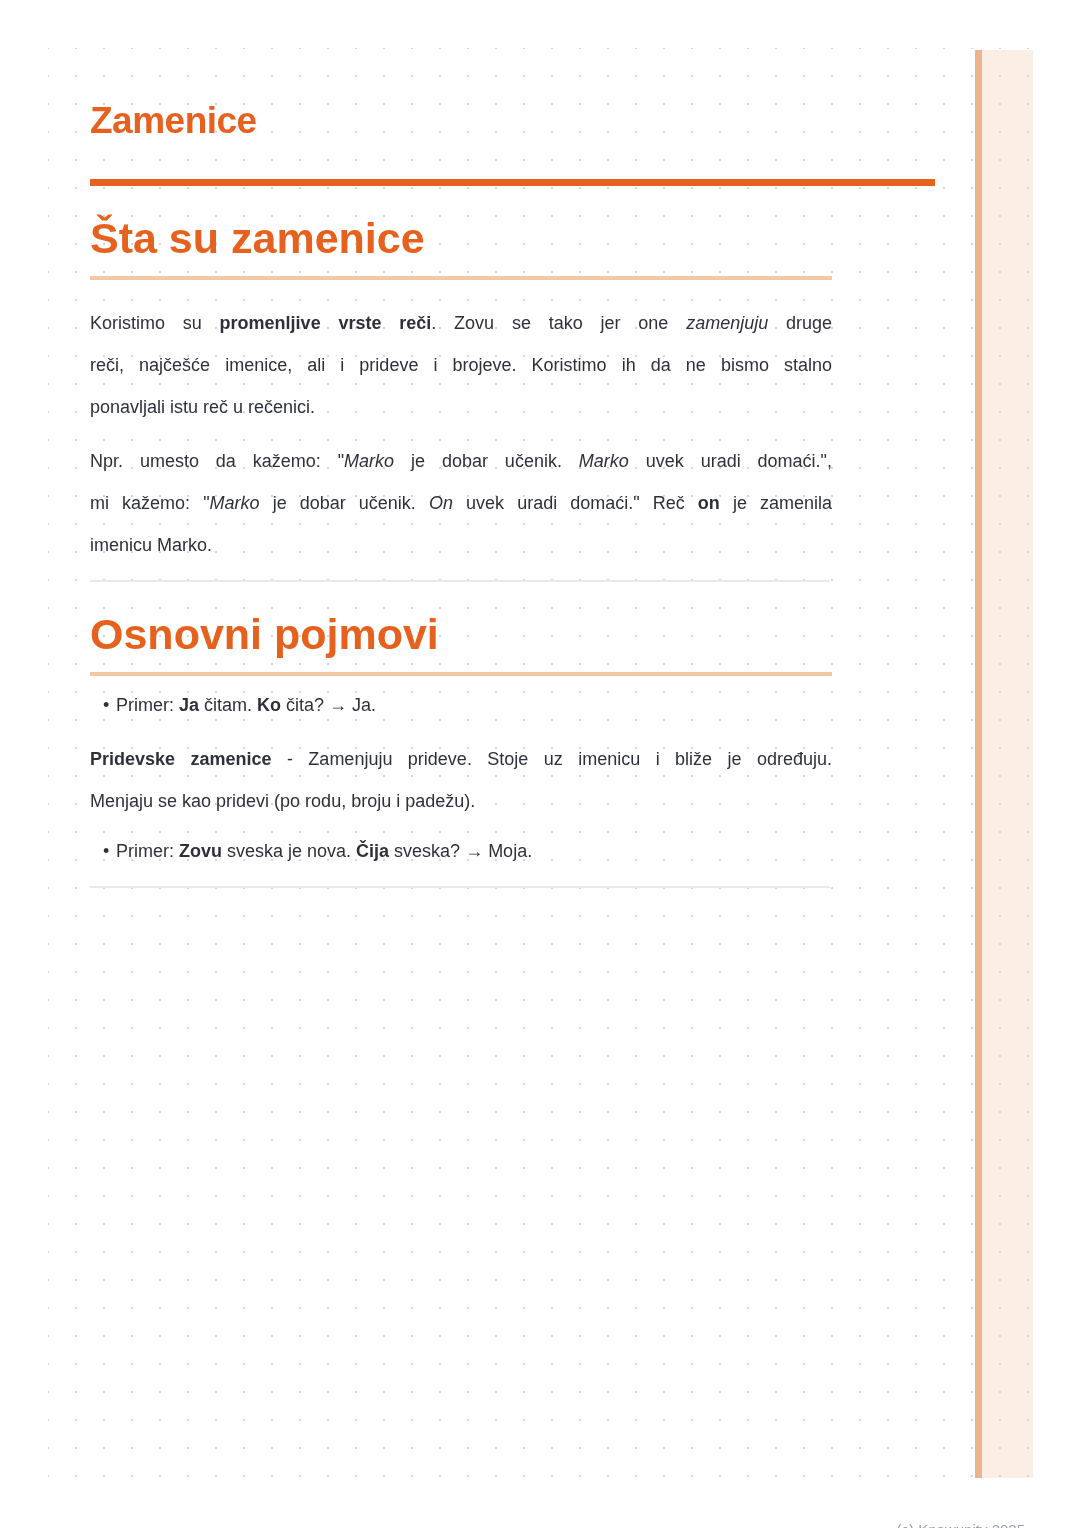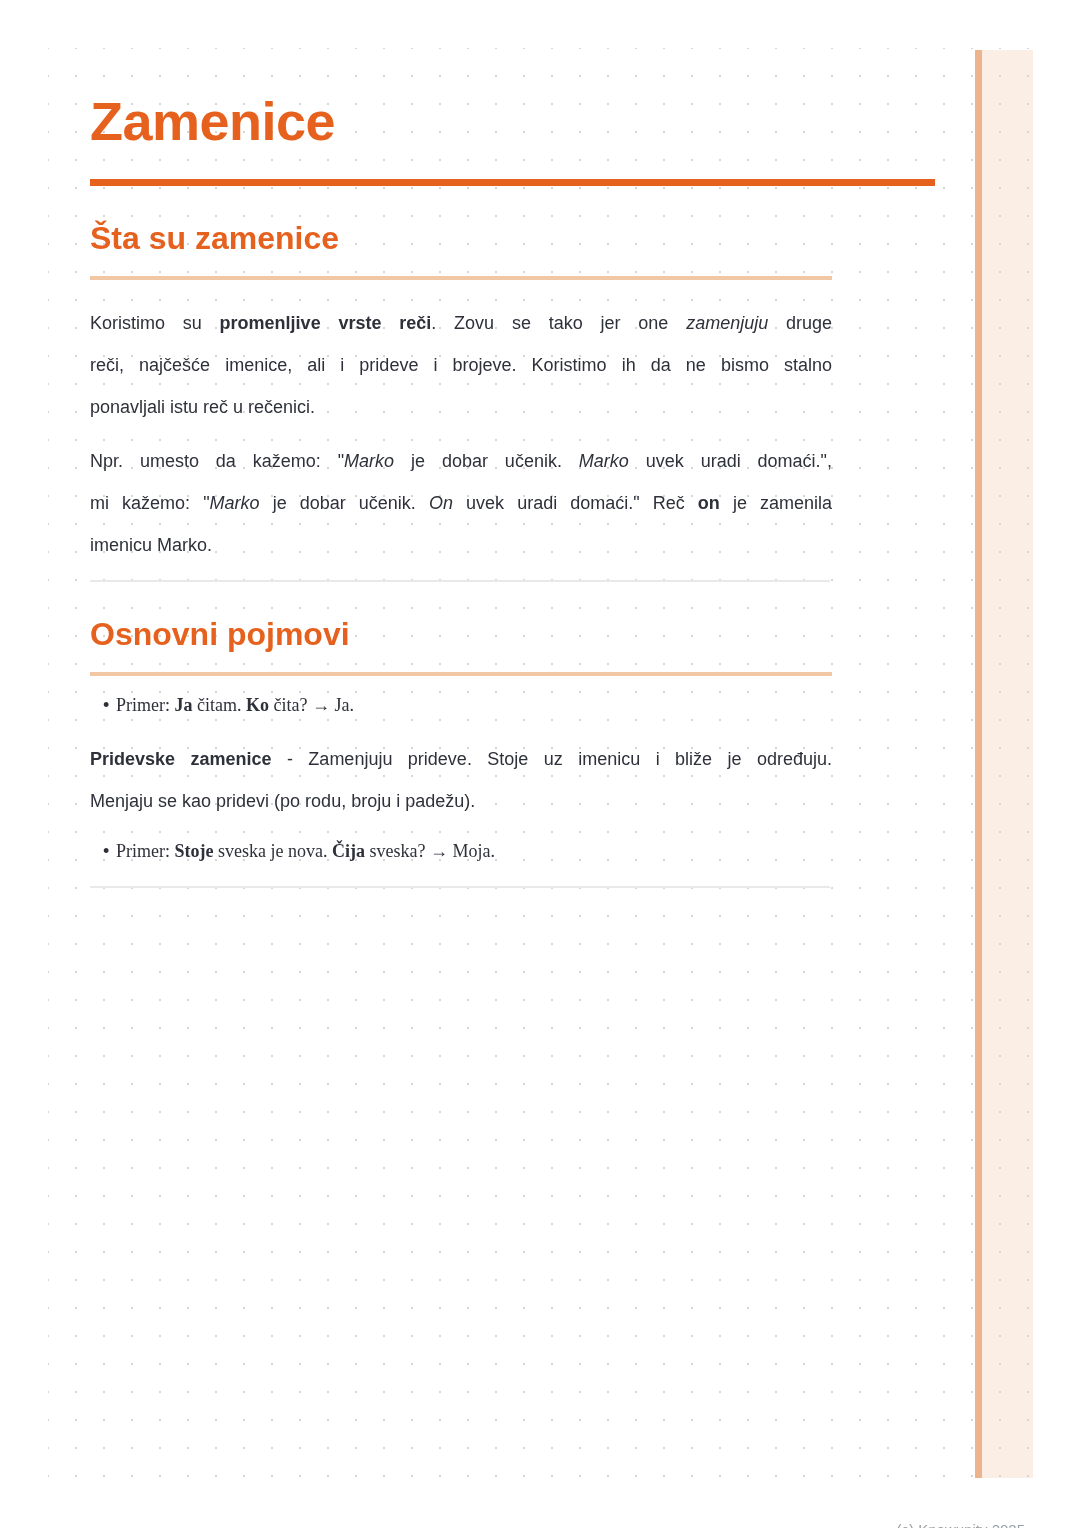--- a/index.html
+++ b/index.html
@@ -18,33 +18,33 @@
     font-family:"Liberation Sans","DejaVu Sans",sans-serif;color:var(--text);
   }
   .stripe{position:absolute;left:982px;top:50px;width:51px;height:1428px;background:var(--stripe);z-index:0;}
   .stripe-border{position:absolute;left:975px;top:50px;width:7px;height:1428px;background:var(--stripe-edge);z-index:0;}
   .dots{
     position:absolute;left:48px;top:48px;right:47px;bottom:50px;z-index:1;pointer-events:none;
     background-image:radial-gradient(circle,var(--dots) 1.4px,rgba(0,0,0,0) 1.5px);
     background-size:28px 28px;background-position:14px 14px;
   }
   main{position:absolute;left:90px;top:0;width:742px;z-index:2;}
-  h1{margin:0;padding-top:93px;font-size:54px;line-height:56px;font-weight:700;color:var(--accent);letter-spacing:-0.5px;}
+  h1{margin:0;padding-top:93px;font-size:37px;line-height:56px;font-weight:700;color:var(--accent);letter-spacing:-0.5px;}
   .title-rule{margin-top:30px;height:7px;width:845px;background:var(--accent);}
-  section h2{margin:34px 0 0;font-size:32px;line-height:36px;font-weight:700;color:var(--accent);}
+  section h2{margin:34px 0 0;font-size:43px;line-height:36px;font-weight:700;color:var(--accent);}
   .h-underline{margin-top:20px;height:4px;width:742px;background:var(--heading-underline);}
   .blocks > .para:first-child{margin-top:22px;}
   .para{margin-top:12px;font-size:18px;line-height:42px;}
   .line{text-align:justify;text-align-last:justify;}
   .line.last{text-align:justify;text-align-last:left;}
   .b{font-weight:700;}
   .i{font-style:italic;}
   .bullet{margin-top:8px;display:flex;font-size:18px;line-height:42px;}
   .bdot{width:13px;padding-left:13px;flex:none;}
-  .btext{flex:1;font-family:Liberation Serif, serif;}
+  .btext{flex:1;}
   .divider{margin-top:14px;height:2px;width:740px;background:var(--divider);}
   .footer{position:absolute;top:1521px;right:55px;z-index:3;font-size:15px;color:var(--footer-text);}
 </style>
 </head>
 <body>
 
 <div class="canvas">
   <div class="stripe"></div>
   <div class="stripe-border"></div>
   <div class="dots"></div>
@@ -78,21 +78,21 @@
             <div class="bullet">
               <span class="bdot">•</span>
               <div class="btext"><span>Primer: </span><span class="b">Ja</span><span> čitam. </span><span class="b">Ko</span><span> čita? → Ja.</span></div>
             </div>
             <div class="para">
               <div class="line"><span class="b">Pridevske zamenice</span><span> - Zamenjuju prideve. Stoje uz imenicu i bliže je određuju.</span></div>
               <div class="line last"><span>Menjaju se kao pridevi (po rodu, broju i padežu).</span></div>
             </div>
             <div class="bullet">
               <span class="bdot">•</span>
-              <div class="btext"><span>Primer: </span><span class="b">Stoje</span><span> sveska je nova. </span><span class="b">Čija</span><span> sveska? → Moja.</span></div>
+              <div class="btext"><span>Primer: </span><span class="b">Zovu</span><span> sveska je nova. </span><span class="b">Čija</span><span> sveska? → Moja.</span></div>
             </div>
             <div class="divider"></div>
           </div>
   </section>
 
 </div>
   </main>
 
   <div class="footer">(c) Knowunity 2025</div>
 </div>

